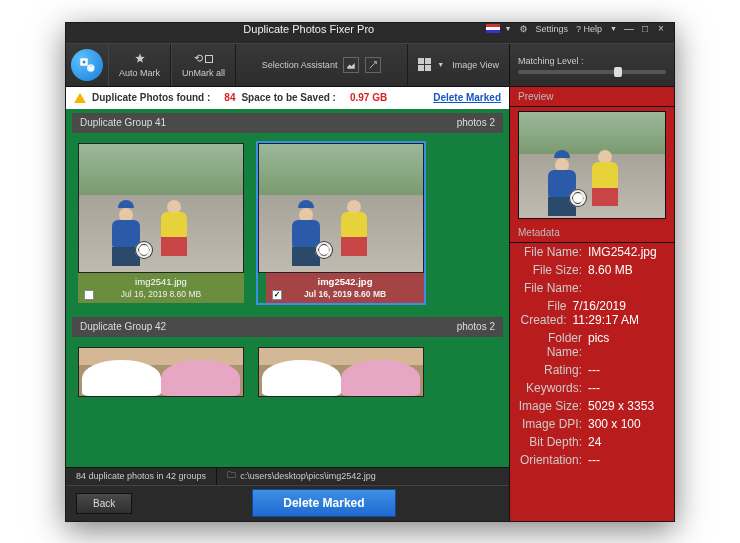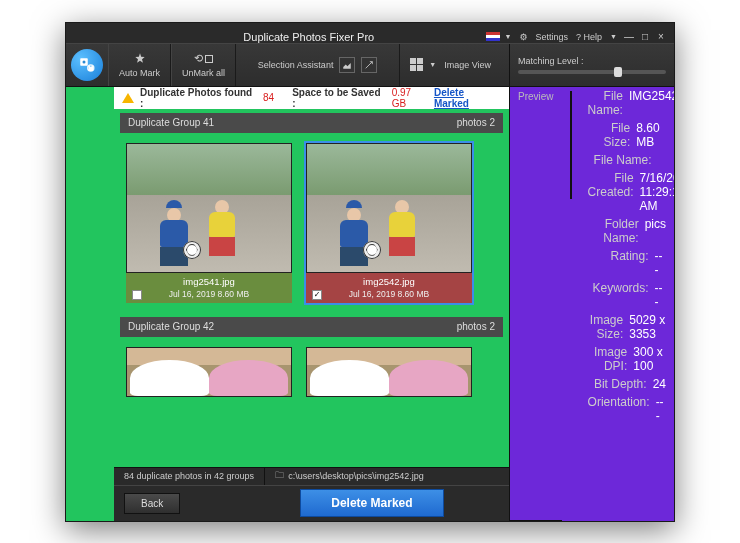--- a/index.html
+++ b/index.html
@@ -1,60 +1,60 @@
 <!DOCTYPE html>
 <html><head>
 <meta charset="utf-8">
 <style>
 * { margin:0; padding:0; box-sizing:border-box; font-family:"Segoe UI",Arial,sans-serif; }
 body { background:#fff; display:flex; align-items:center; justify-content:center; width:740px; height:543px; }
 .win { width:610px; height:500px; background:#2a2a2a; box-shadow:0 8px 30px rgba(0,0,0,.5); display:flex; flex-direction:column; font-size:10px; color:#ccc; border:1px solid #1a1a1a; }
-.titlebar { height:20px; display:flex; align-items:flex-end; justify-content:space-between; padding:0 6px; background:#2a2a2a; }
+.titlebar { height:20px; display:flex; align-items:flex-start; justify-content:space-between; padding:0 6px; background:#2a2a2a; }
 .title { font-size:11px; color:#eee; margin-left:auto; margin-right:auto; }
 .titlectrl { display:flex; gap:2px; align-items:center; font-size:9px; color:#ccc; }
 .titlectrl span { padding:0 3px; cursor:pointer; }
 .winbtn { width:14px; height:12px; display:flex; align-items:center; justify-content:center; font-size:10px; }
 .toolbar { height:44px; display:flex; align-items:stretch; background:linear-gradient(#383838,#2d2d2d); border-top:1px solid #444; border-bottom:1px solid #111; }
 .logo { width:42px; display:flex; align-items:center; justify-content:center; }
 .logo-c { width:32px; height:32px; border-radius:50%; background:radial-gradient(circle at 30% 30%,#5bbfff,#1a7fd9); display:flex; align-items:center; justify-content:center; }
 .tbg { display:flex; flex-direction:column; align-items:center; justify-content:center; padding:0 10px; border-right:1px solid #1a1a1a; border-left:1px solid #444; font-size:9px; gap:2px; cursor:pointer; }
 .tbg svg,.tbg .ico { height:14px; }
 .tbmid { flex:1; display:flex; align-items:center; justify-content:center; gap:6px; font-size:9px; }
 .chip { width:16px; height:16px; border:1px solid #666; background:#333; display:flex; align-items:center; justify-content:center; }
 .tbr { display:flex; align-items:center; padding:0 10px; border-left:1px solid #1a1a1a; gap:6px; font-size:9px; }
 .gridico { display:grid; grid-template-columns:6px 6px; grid-template-rows:6px 6px; gap:1px; }
 .gridico div { background:#ccc; }
-.matchpane { width:165px; border-left:1px solid #111; padding:4px 8px; display:flex; flex-direction:column; justify-content:center; gap:4px; font-size:9px;margin-left:8px; }
+.matchpane { width:165px; border-left:1px solid #111; padding:4px 8px; display:flex; flex-direction:column; justify-content:center; gap:4px; font-size:9px; }
 .slider { position:relative; height:4px; background:#555; border-radius:2px; }
 .slider .th { position:absolute; top:-3px; left:65%; width:8px; height:10px; background:#ddd; border-radius:2px; }
 .infobar { height:22px; background:#fff; color:#333; display:flex; align-items:center; padding:0 8px; font-size:10px; gap:6px; }
 .warn { width:0; height:0; border-left:6px solid transparent; border-right:6px solid transparent; border-bottom:10px solid #f7b500; position:relative; }
-.red { color:#d92020; font-weight:400; }
+.red { color:#d92020; font-weight:700;margin-left:8px; }
 .link { color:#1555c7; text-decoration:underline; margin-left:auto; font-weight:700; cursor:pointer; }
 .body { flex:1; display:flex; overflow:hidden; }
-.left { flex:1; display:flex; flex-direction:column; background:#22c55e; overflow:hidden;padding-left:48px; }
+.left { flex:1; display:flex; flex-direction:column; background:#15803d; overflow:hidden; }
 .groups { flex:1; overflow:hidden; padding:0 6px; }
 .ghead { height:20px; background:#4a4a4a; display:flex; align-items:center; justify-content:space-between; padding:0 8px; font-size:10px; color:#ddd; margin-top:4px; }
 .grow { display:flex; gap:10px; padding:8px 4px; }
 .card { width:170px; border:2px solid transparent; display:flex; flex-direction:column; }
 .card.sel { border-color:#3a8fe8; }
 .thumb { width:100%; height:130px; background:#517a3f; position:relative; overflow:hidden; border:1px solid #222; }
 .cap { text-align:center; padding:3px 0 1px; font-size:9.5px; color:#fff; }
 .cap2 { text-align:center; padding:1px 0 4px; font-size:8.5px; color:#eee; position:relative; }
 .capwrap.green { background:#6a8d3e; }
 .capwrap.red { background:#a54444; }
 .chk { position:absolute; left:6px; bottom:3px; width:10px; height:10px; background:#fff; border:1px solid #888; font-size:8px; line-height:8px; text-align:center; color:#000; }
 .grow2 .thumb { height:50px; }
 .status { height:18px; background:#2a2a2a; border-top:1px solid #111; display:flex; align-items:flex-end; font-size:9px; color:#ccc; }
 .status > div { padding:0 10px; border-right:1px solid #111; height:100%; display:flex; align-items:center; gap:4px; }
 .status > div:last-child { border:none; }
 .bottom { height:36px; display:flex; align-items:center; padding:0 10px; background:#2a2a2a; border-top:1px solid #444; }
 .back { background:linear-gradient(#4a4a4a,#2f2f2f); border:1px solid #111; padding:4px 16px; font-size:10px; color:#ddd; cursor:pointer; }
 .del { background:linear-gradient(#3d8fe6,#1f6ad0); border:1px solid #0d4a9e; padding:6px 30px; font-size:12px; font-weight:700; color:#fff; margin-left:120px; cursor:pointer; }
-.right { width:165px; background:#6d28d9; border-left:1px solid #111; display:flex; flex-direction:row; overflow:hidden; }
+.right { width:165px; background:#b91c1c; border-left:1px solid #111; display:flex; flex-direction:column; overflow:hidden; }
 .rsec { padding:4px 8px; font-size:10px; color:#bbb; border-bottom:1px solid #111; }
 .preview { height:108px; margin:4px 8px; border:1px solid #111; background:#517a3f; position:relative; overflow:hidden; }
 .meta { flex:1; overflow:hidden; font-size:12px; }
 .mrow { display:flex; padding:2px 8px; }
 .mrow .k { width:70px; text-align:right; color:#ccc; padding-right:6px; }
 .mrow .v { color:#fff; }
 
 .sky { position:absolute; inset:0; background:linear-gradient(#9bb89a 0%,#7a9b70 40%,#a8a398 40%,#c0bbb0 100%); }
 .kid1 { position:absolute; left:20%; bottom:18%; width:28px; height:48px; }
 .kid2 { position:absolute; left:50%; bottom:20%; width:26px; height:46px; }
@@ -144,21 +144,21 @@
         </div>
     </div>
   </div>
 
   <div class="body">
     <div class="left">
       <div class="infobar">
         <span class="warn"></span>
         <span style="font-weight:600">Duplicate Photos found :</span>
         <span class="red">84</span>
-        <span style="margin-left:12px;font-weight:600">Space to be Saved :</span>
+        <span style="font-weight:600">Space to be Saved :</span>
         <span class="red">0.97 GB</span>
         <span class="link">Delete Marked</span>
       </div>
 
       <div class="groups">
         <div class="ghead">
           <span>Duplicate Group 41</span>
           <span>photos 2</span>
         </div>
         <div class="grow">
@@ -270,20 +270,21 @@
         <div class="kid2">
             <div class="khead"></div>
             <div class="kbody" style="background:#e8d23a"></div>
             <div class="legs">
               <div style="background:#c94444"></div>
               <div style="background:#c94444"></div>
             </div>
           </div>
         <div class="ball"></div>
       </div>
+      <div class="rsec">Metadata</div>
       <div class="meta" id="metarows">
           <div class="mrow">
             <div class="k">File Name:</div>
             <div class="v">IMG2542.jpg</div>
           </div>
           <div class="mrow">
             <div class="k">File Size:</div>
             <div class="v">8.60 MB</div>
           </div>
           <div class="mrow">

